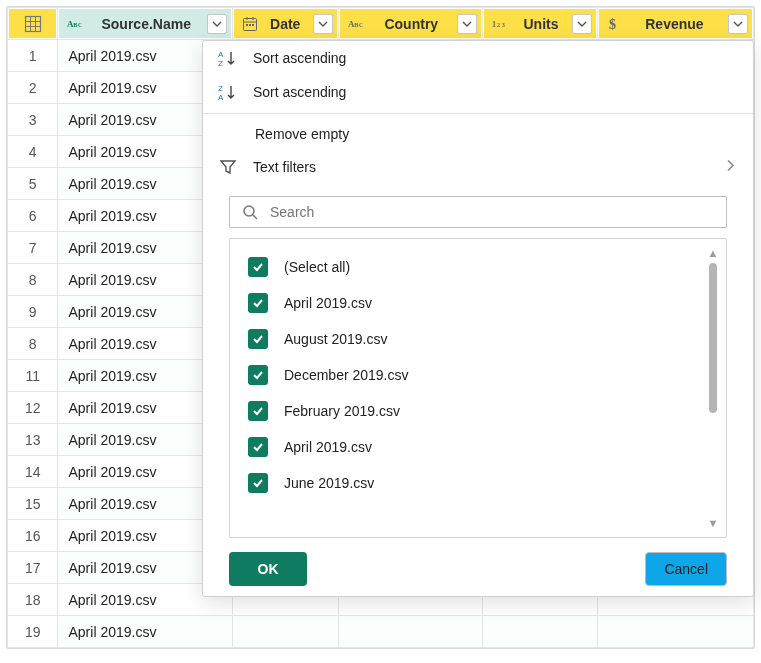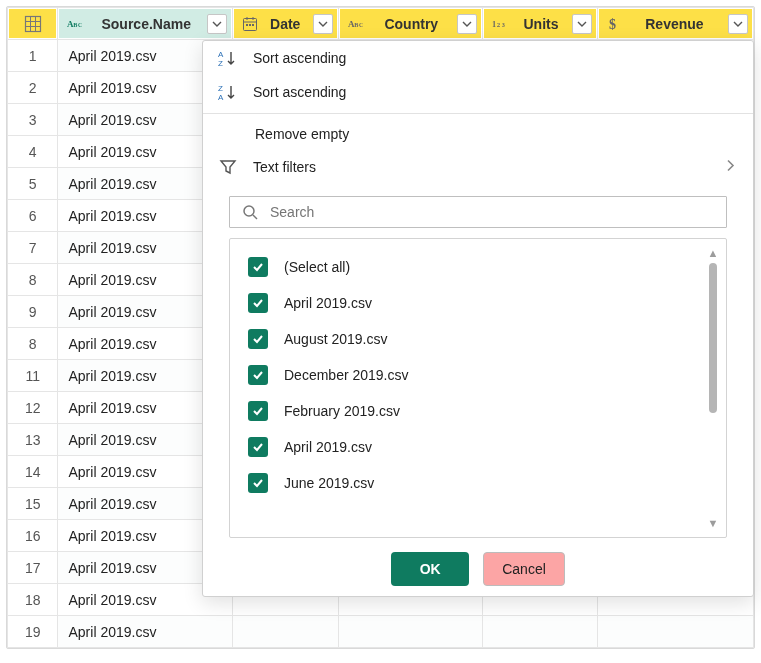--- a/index.html
+++ b/index.html
@@ -108,31 +108,31 @@
     display: flex; flex-direction: column; align-items: center;
     justify-content: space-between;
   }
   .scroll-arrow { color: #9c9c9c; font-size: 11px; cursor: pointer; }
   .scroll-track { flex: 1; width: 8px; position: relative; margin: 4px 0; }
   .scroll-thumb {
     position: absolute; top: 0; left: 0; width: 8px; height: 150px;
     background: #b5b5b5; border-radius: 4px;
   }
   .btn-row {
-    display: flex; justify-content: center; gap: 14px;
+    display: flex; justify-content: space-between; gap: 14px;
     padding: 0 26px;
   }
   .btn {
     min-width: 78px; padding: 8px 18px;
     border-radius: 4px;
     border: 1px solid transparent;
     font: inherit; cursor: pointer;
   }
   .btn.primary { background: #0f7b60; color: #fff; font-weight: 600; }
-  .btn.secondary { background: #fca5a5; color: #222; border-color: #bcbcbc; }
+  .btn.secondary { background: #0ea5e9; color: #222; border-color: #bcbcbc; }
 </style>
 </head>
 <body>
 
 <div class="table-wrap">
   <table>
     <colgroup>
       <col class="rownum-col">
         <col class="col-sourcename">
         <col class="col-date">

